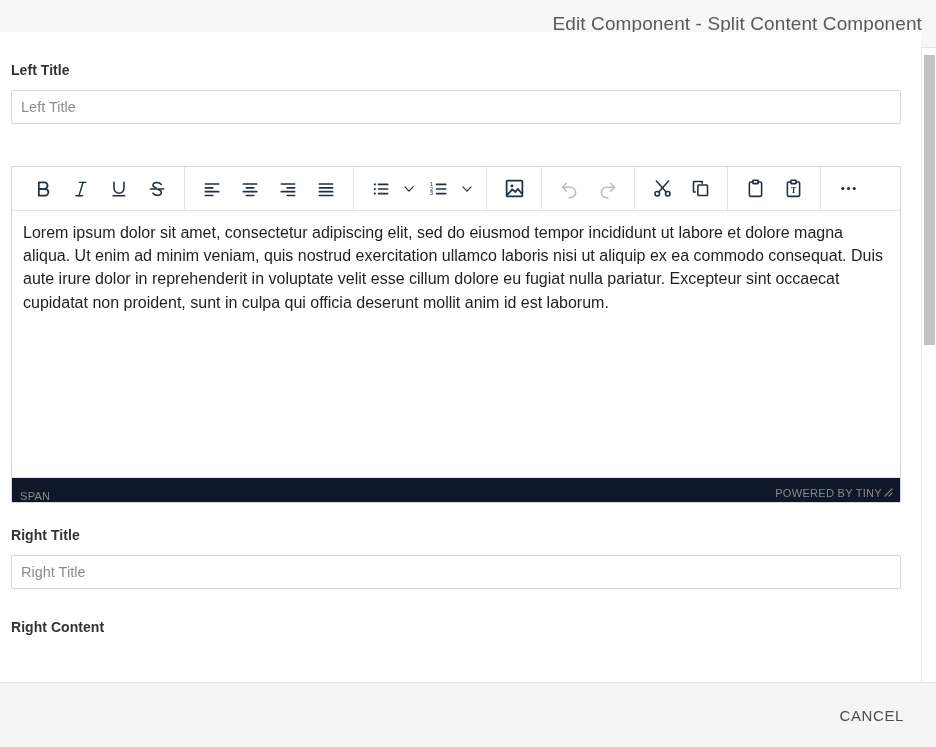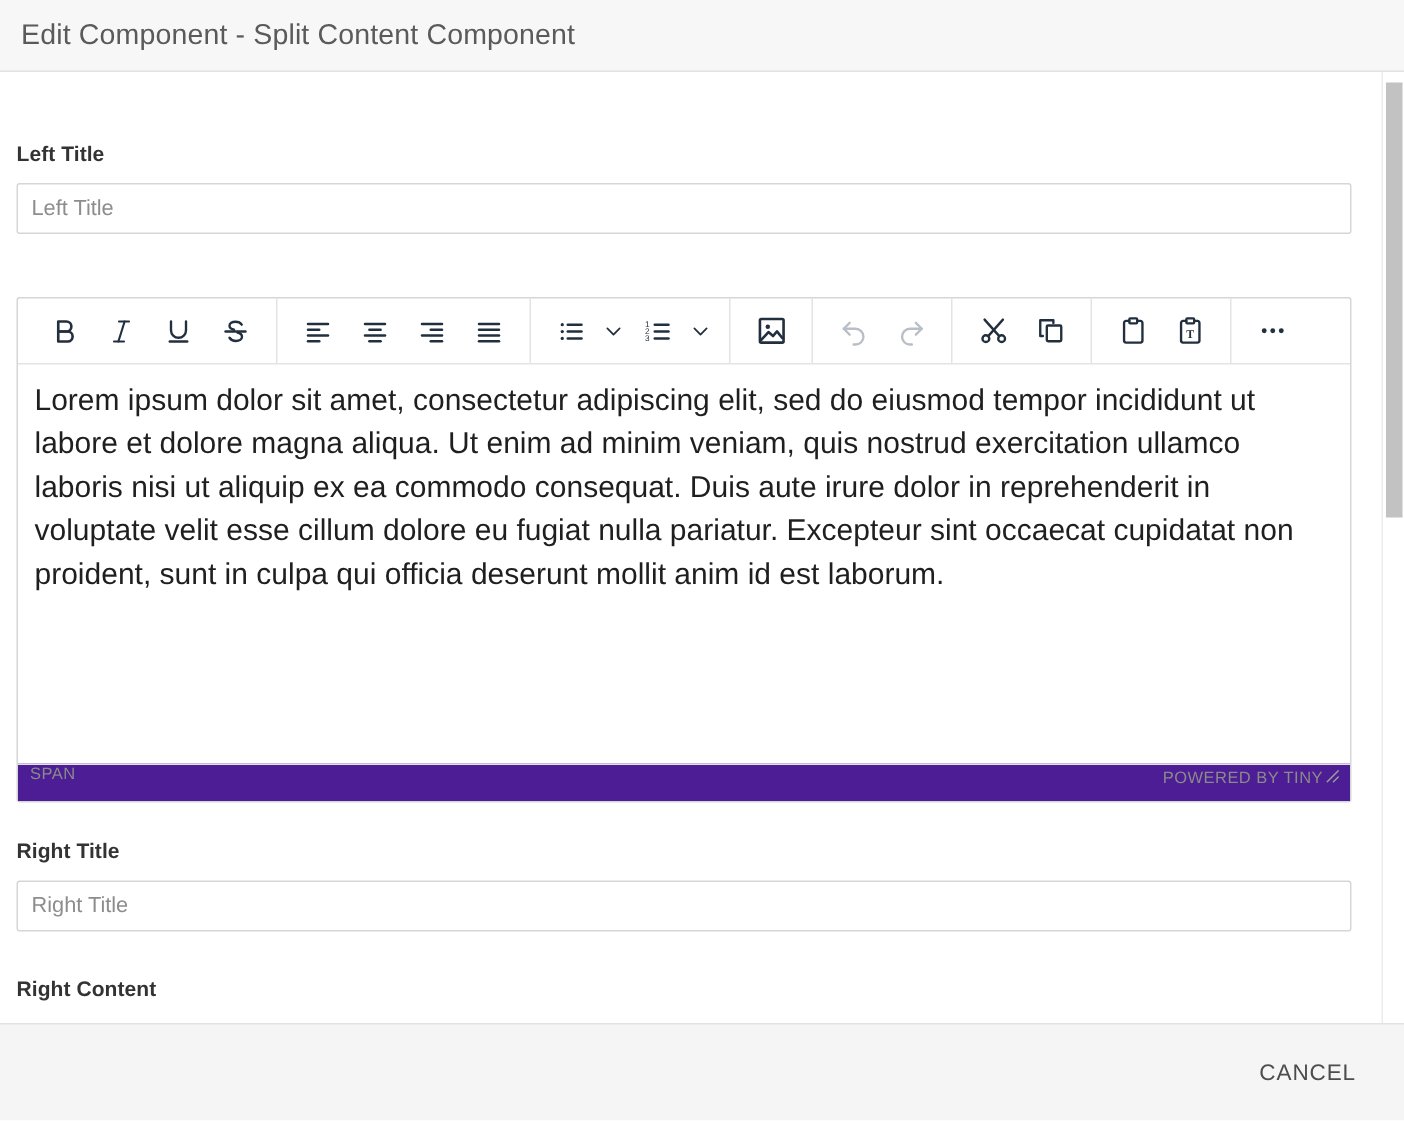--- a/index.html
+++ b/index.html
@@ -19,33 +19,34 @@
   }
 
   
   .dialog-header {
     height: 48px;
     background: #f7f7f7;
     border-bottom: 1px solid #e2e2e2;
     display: flex;
     align-items: center;
     padding: 0 14px;
+    justify-content: flex-end;
   }
   .dialog-title {
     font-size: 19px;
     color: #5a5a5a;
     font-weight: 400;
     letter-spacing: 0.1px;
     white-space: nowrap;
   }
 
   
   .dialog-body {
     position: absolute;
-    top: 64px;
+    top: 32px;
     left: 0;
     width: 921px;
     height: 634px;
     background: #ffffff;
     overflow: hidden;
     padding: 0 11px;
   }
 
   .field-label {
     font-size: 14px;
@@ -121,34 +122,34 @@
   }
   .tb-btn svg, .tb-chevron svg { display: block; }
 
   .editor-content {
     height: 266px;
     padding: 10px 11px 0 11px;
     overflow: hidden;
   }
   .editor-content p {
     margin: 0;
-    font-size: 20px;
+    font-size: 16px;
     line-height: 1.45;
     color: #1f1f1f;
     font-family: "Liberation Sans", sans-serif;
   }
 
   .editor-statusbar {
     height: 25px;
     border-top: 1px solid #e3e3e3;
     display: flex;
-    align-items: flex-start;
+    align-items: flex-end;
     justify-content: space-between;
     padding: 0 6px 0 8px;
-    background: #4c1d95;
+    background: #0f172a;
   }
   .status-path, .status-branding {
     font-size: 11px;
     color: #8a8a8a;
     letter-spacing: 0.3px;
     text-transform: uppercase;
   }
   .status-right {
     display: flex;
     align-items: center;

